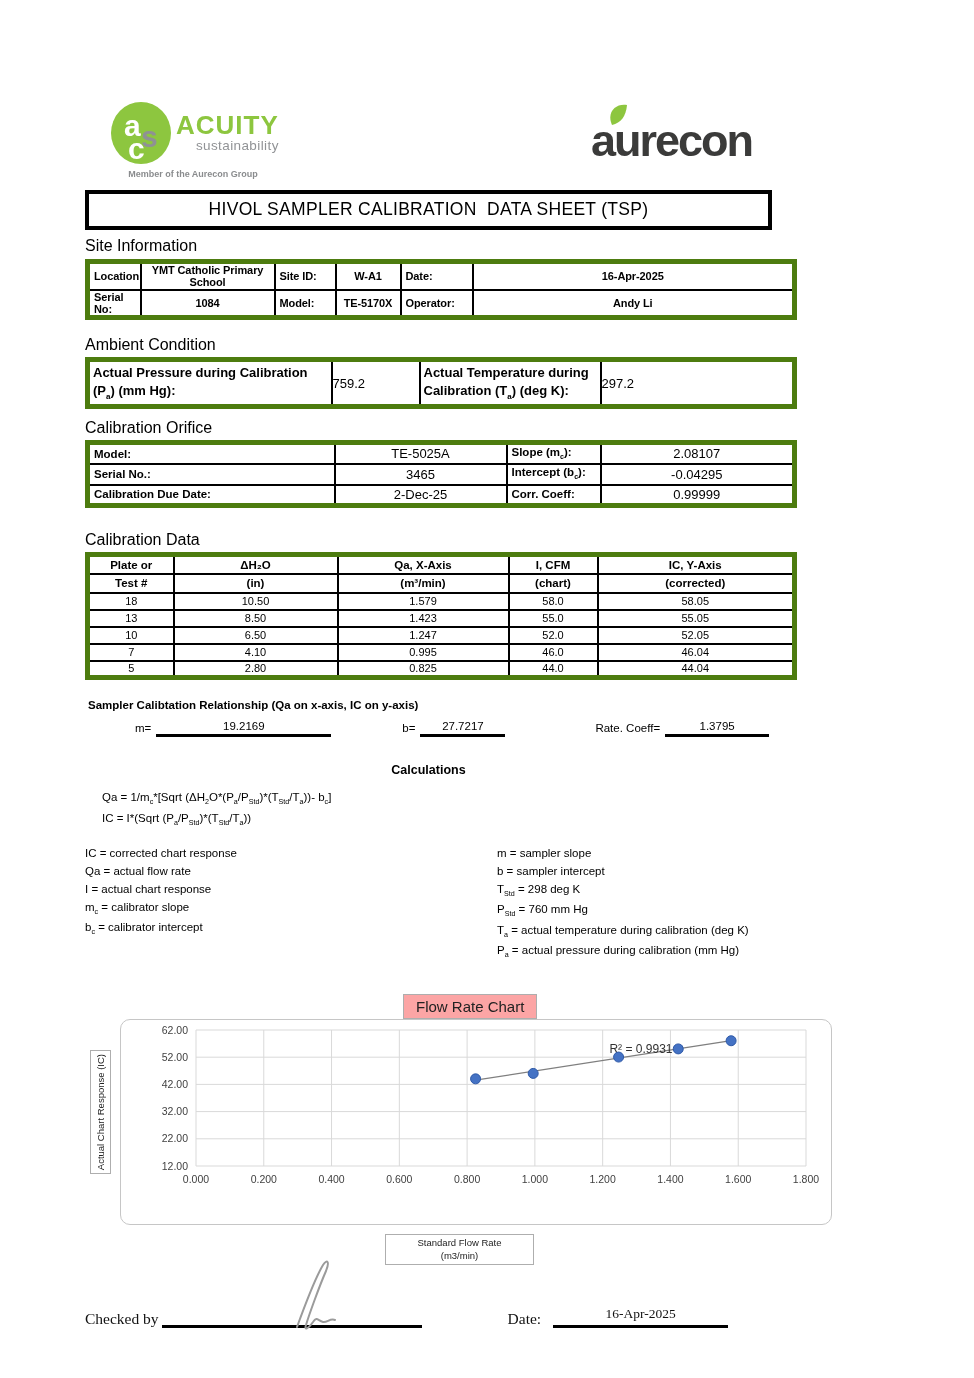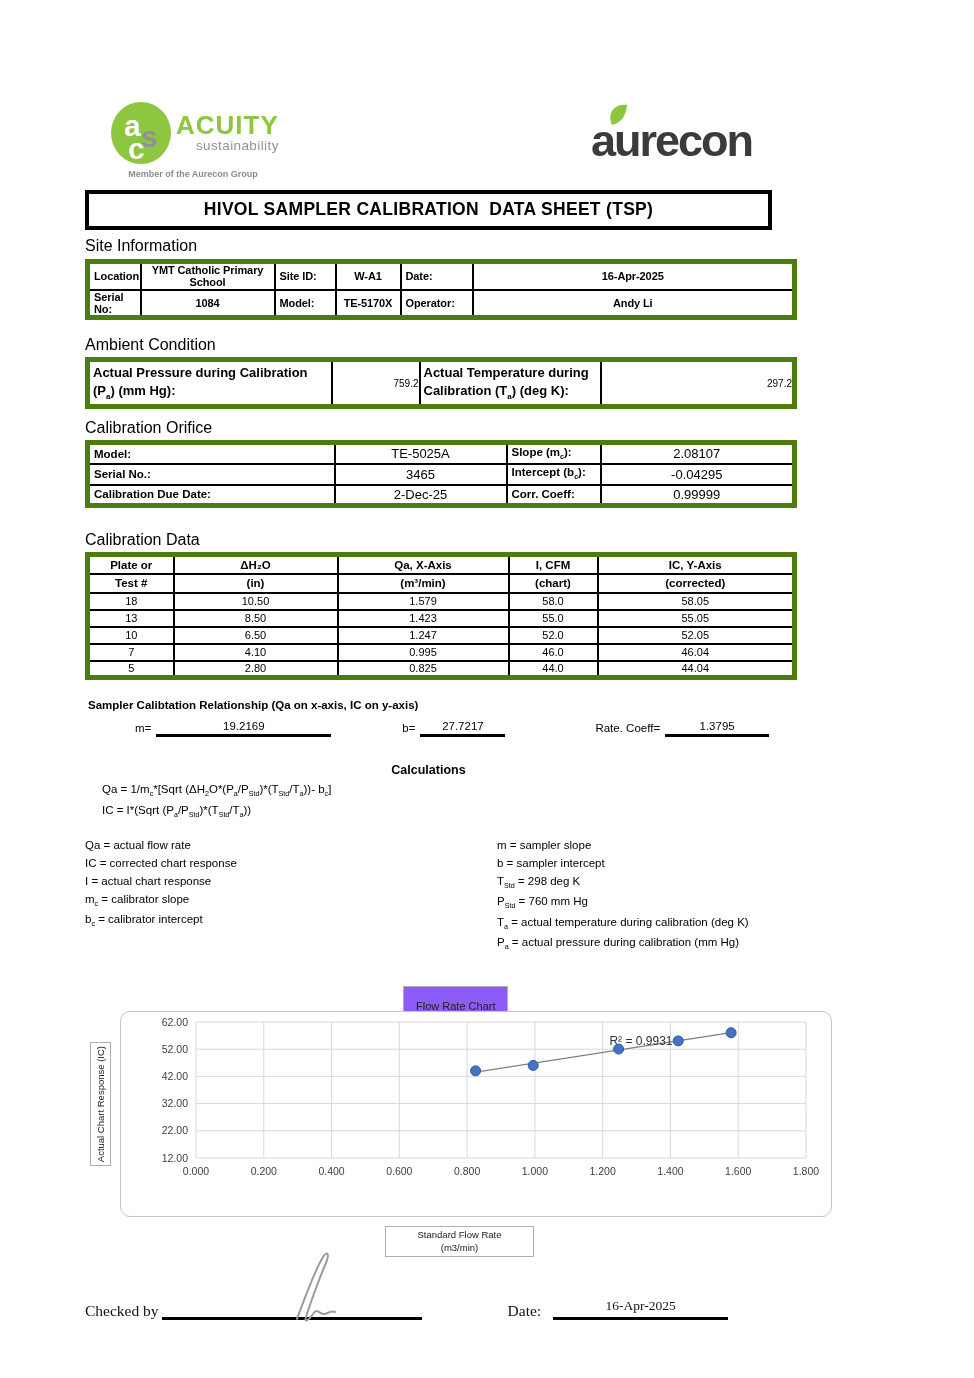--- a/index.html
+++ b/index.html
@@ -11,69 +11,69 @@
   .acuity-row { display:flex; align-items:center; }
   .acuity-text { margin-left:4px; }
   .acuity-name { color:#8dc63f; font-weight:bold; font-size:26px; letter-spacing:1px; line-height:1; }
   .acuity-sub { color:#919396; font-size:13.5px; letter-spacing:0.4px; text-align:right; line-height:1.15; }
   .acuity-member { color:#8a8c8e; font-size:9px; font-weight:bold; margin-top:4px; text-align:center; width:166px; }
   .logo-aurecon { position:absolute; left:591px; top:104px; }
 
   
   .content { position:absolute; left:85px; top:190px; width:687px; }
 
-  .title-box { border:4px solid #000; text-align:center; font-weight:bold; font-size:17.5px; padding:5px 0 6px; letter-spacing:0.3px; }
+  .title-box { border:4px solid #000; text-align:center; font-weight:normal; font-size:17.5px; padding:5px 0 6px; letter-spacing:0.3px; }
 
   .section-heading { font-weight:normal; font-size:16px; }
   .sh-site    { margin:7px 0 4px; }
   .sh-ambient { margin:16px 0 3px; }
   .sh-orifice { margin:10px 0 3px; }
   .sh-calib   { margin:23px 0 3px; }
 
   table.tbl { border-collapse:collapse; width:712px; table-layout:fixed; border:5px solid #4d7c0f; }
   table.tbl td { border:2px solid #000; overflow:hidden; }
   sub { font-size:0.62em; }
 
   .site-table td { font-weight:bold; font-size:11px; height:28px; letter-spacing:-0.1px; }
   .site-table td.lbl { text-align:left; padding-left:4px; }
   .site-table td.val { text-align:center; }
 
   .ambient-table td { height:42px; }
   .ambient-table td.lbl { font-weight:bold; font-size:13px; text-align:left; padding:2px 3px; line-height:1.35; }
-  .ambient-table td.val { font-size:10px; text-align:right; }
+  .ambient-table td.val { font-size:13px; text-align:left; }
 
   .orifice-table td { height:21px; }
   .orifice-table td.lbl { font-weight:bold; font-size:11.5px; text-align:left; padding-left:4px; }
   .orifice-table td.val { font-size:13px; text-align:center; }
 
   .calib-table thead td { font-weight:bold; font-size:11.5px; text-align:center; height:19px; }
   .calib-table tbody td { font-size:11px; text-align:center; height:17px; }
 
   .rel-heading { font-weight:bold; font-size:11.5px; margin:19px 0 9px 3px; }
   .rel-row { display:flex; align-items:flex-end; font-size:11.5px; }
   .rel-label { padding-bottom:3px; }
   .rel-label.first { margin-left:50px; }
   .rel-value { display:inline-block; border-bottom:3.5px solid #000; text-align:center; padding-bottom:2px; margin-left:5px; }
   .rel-m { width:175px; }
   .rel-b-label { margin-left:71px; }
   .rel-b { width:85px; }
   .rel-corr-label { margin-left:90px; }
   .rel-corr { width:104px; }
 
-  .calc-heading { text-align:center; font-weight:bold; font-size:12.5px; margin:26px 0 3px; }
+  .calc-heading { text-align:center; font-weight:bold; font-size:12.5px; margin:26px 0 11px; }
   .formula { font-size:11.5px; margin-left:17px; line-height:1.6; }
 
   .definitions { display:flex; margin-top:17px; font-size:11.5px; }
   .def-left { width:412px; }
   .def-right { width:275px; }
   .def-item { margin-bottom:3px; line-height:1.28; }
 
   
   .chart-section { position:relative; margin-top:31px; height:231px; }
-  .chart-title-box { position:absolute; left:318px; top:0; border:1px solid #aeaeae; background:#8b5cf6; font-size:11px; padding:13px 12px; color:#222; }
+  .chart-title-box { position:absolute; left:318px; top:0; border:1px solid #aeaeae; background:#fca5a5; font-size:15px; padding:3px 12px; color:#222; }
   .chart-box { position:absolute; left:35px; top:25px; width:712px; height:206px; border:1px solid #c6c6c6; border-radius:10px; background:#fff; }
   .ylabel-box { position:absolute; left:5px; top:56px; width:21px; height:124px; border:1px solid #aeaeae; display:flex; align-items:center; justify-content:center; }
   .ylabel-text { writing-mode:vertical-rl; transform:rotate(180deg); font-size:9.5px; color:#222; white-space:nowrap; }
   .tick { font-size:10.5px; fill:#3f3f3f; font-family:"Liberation Sans","DejaVu Sans",sans-serif; }
   .r2 { font-size:12px; fill:#333; font-family:"Liberation Sans","DejaVu Sans",sans-serif; }
   .xlabel-box { margin:9px 0 0 300px; width:149px; border:1px solid #aeaeae; text-align:center; font-size:9.5px; line-height:1.3; padding:2px 0; color:#222; }
 
   
   .footer { position:relative; margin-top:41px; display:flex; align-items:flex-end; font-family:"Liberation Serif","DejaVu Serif",serif; font-size:15.5px; color:#111; }
   .checked-line { display:inline-block; width:260px; border-bottom:3px solid #000; height:18px; margin-left:3px; position:relative; }
@@ -264,22 +264,22 @@
       <span class="rel-label rel-corr-label">Rate. Coeff=</span>
       <span class="rel-value rel-corr">1.3795</span>
     </div>
 
     <div class="calc-heading">Calculations</div>
     <div class="formula">Qa = 1/m<sub>c</sub>*[Sqrt (ΔH<sub>2</sub>O*(P<sub>a</sub>/P<sub>Std</sub>)*(T<sub>Std</sub>/T<sub>a</sub>))- b<sub>c</sub>]</div>
     <div class="formula">IC = I*(Sqrt (P<sub>a</sub>/P<sub>Std</sub>)*(T<sub>Std</sub>/T<sub>a</sub>))</div>
 
     <div class="definitions">
       <div class="def-col def-left">
+          <div class="def-item">IC = corrected chart response</div>
           <div class="def-item">Qa = actual flow rate</div>
-          <div class="def-item">IC = corrected chart response</div>
           <div class="def-item">I = actual chart response</div>
           <div class="def-item">m<sub>c</sub>  = calibrator slope</div>
           <div class="def-item">b<sub>c</sub>  = calibrator intercept</div>
         </div>
       <div class="def-col def-right">
           <div class="def-item">m = sampler slope</div>
           <div class="def-item">b  = sampler intercept</div>
           <div class="def-item">T<sub>Std</sub> = 298 deg K</div>
           <div class="def-item">P<sub>Std</sub> = 760 mm Hg</div>
           <div class="def-item">T<sub>a</sub> = actual temperature during calibration (deg K)</div>

